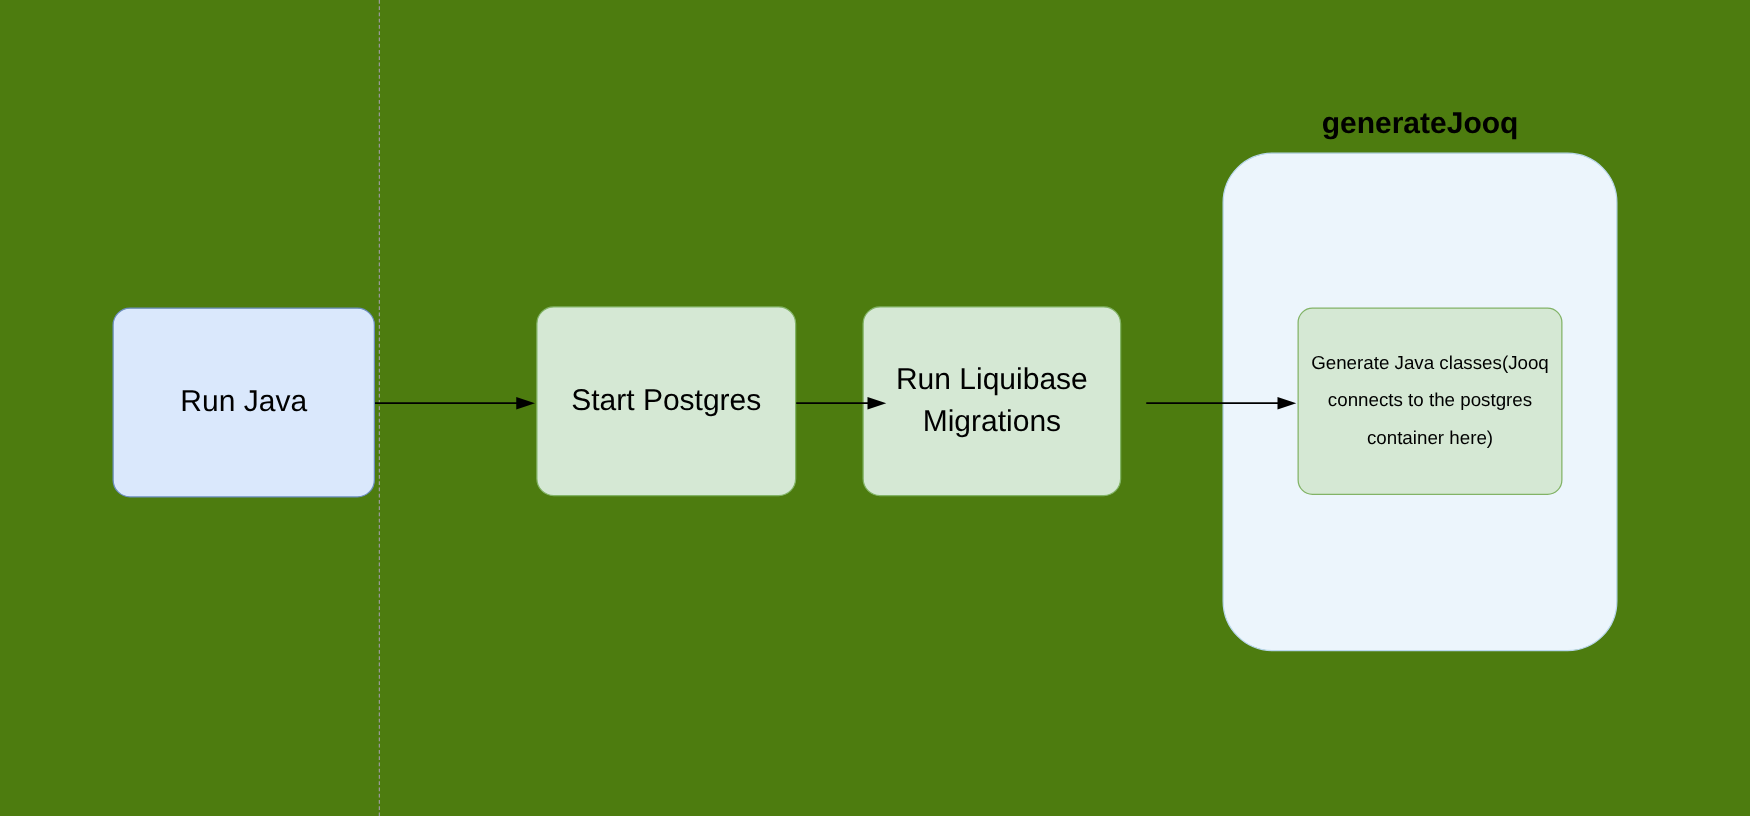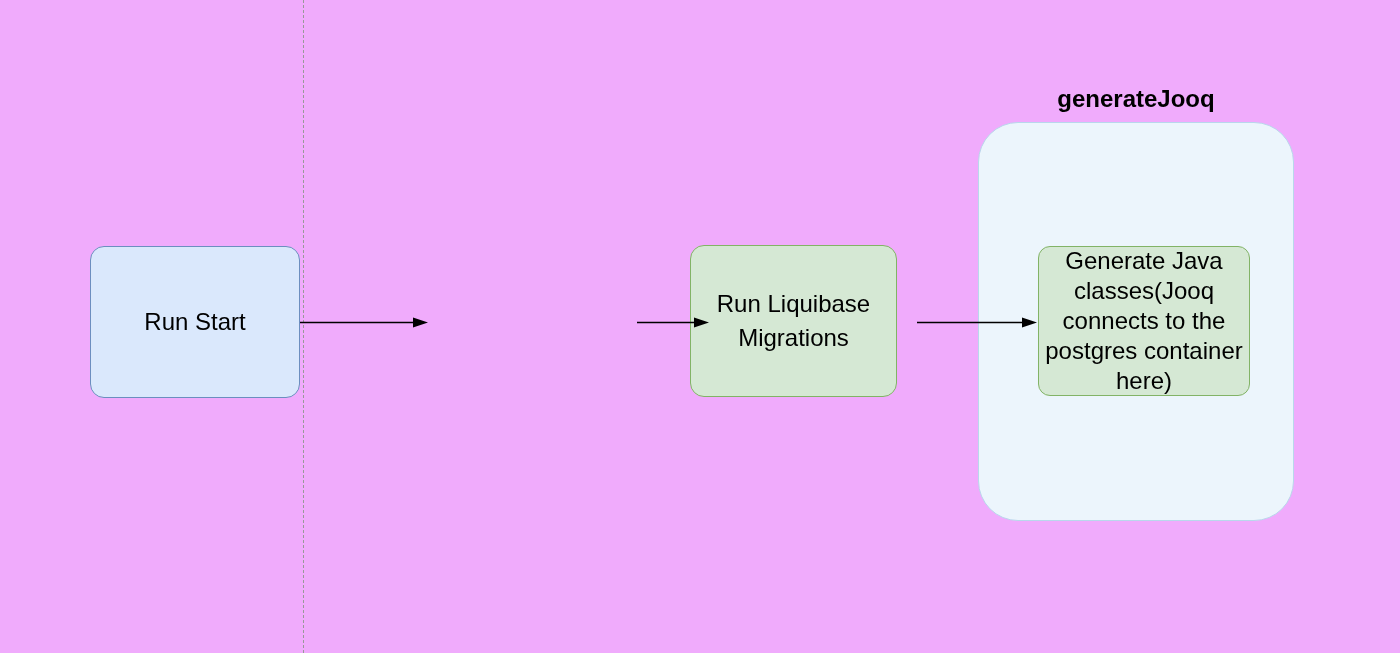--- a/index.html
+++ b/index.html
@@ -5,21 +5,21 @@
   html, body {
     margin: 0;
     padding: 0;
     background: #ffffff;
     font-family: "Liberation Sans", "DejaVu Sans", sans-serif;
   }
   .canvas {
     position: relative;
     width: 1400px;
     height: 653px;
-    background: #f0abfc;
+    background: #4d7c0f;
     overflow: hidden;
   }
   .divider {
     position: absolute;
     left: 303px;
     top: 0;
     height: 653px;
     width: 0;
     border-left: 1px dashed #999999;
   }
@@ -81,44 +81,47 @@
     left: 690px;
     top: 245px;
     width: 207px;
     height: 152px;
   }
   #node-generate-java {
     left: 1038px;
     top: 246px;
     width: 212px;
     height: 150px;
-    font-size: 24px;
+    font-size: 15px;
     line-height: 30px;
     padding: 2px 6px;
     border-radius: 12px;
   }
   svg.arrow {
     position: absolute;
     overflow: visible;
   }
 </style>
 </head>
 <body>
 
 <div class="canvas">
 
   <div class="divider"></div>
 
   <div class="group-label">generateJooq</div>
   <div class="group-container"></div>
 
   <div class="node node-blue" id="node-run-build">
-    <span>Run Start</span>
+    <span>Run Java</span>
   </div>
 
+  <div class="node node-green" id="node-start-postgres">
+    <span>Start Postgres</span>
+  </div>
 
   <div class="node node-green" id="node-run-liquibase">
     <span>Run Liquibase Migrations</span>
   </div>
 
   <div class="node node-green" id="node-generate-java">
     <span>Generate Java classes(Jooq connects to the postgres container here)</span>
   </div>
 
   <svg class="arrow" style="left:300px; top:312px;" width="128" height="21">

